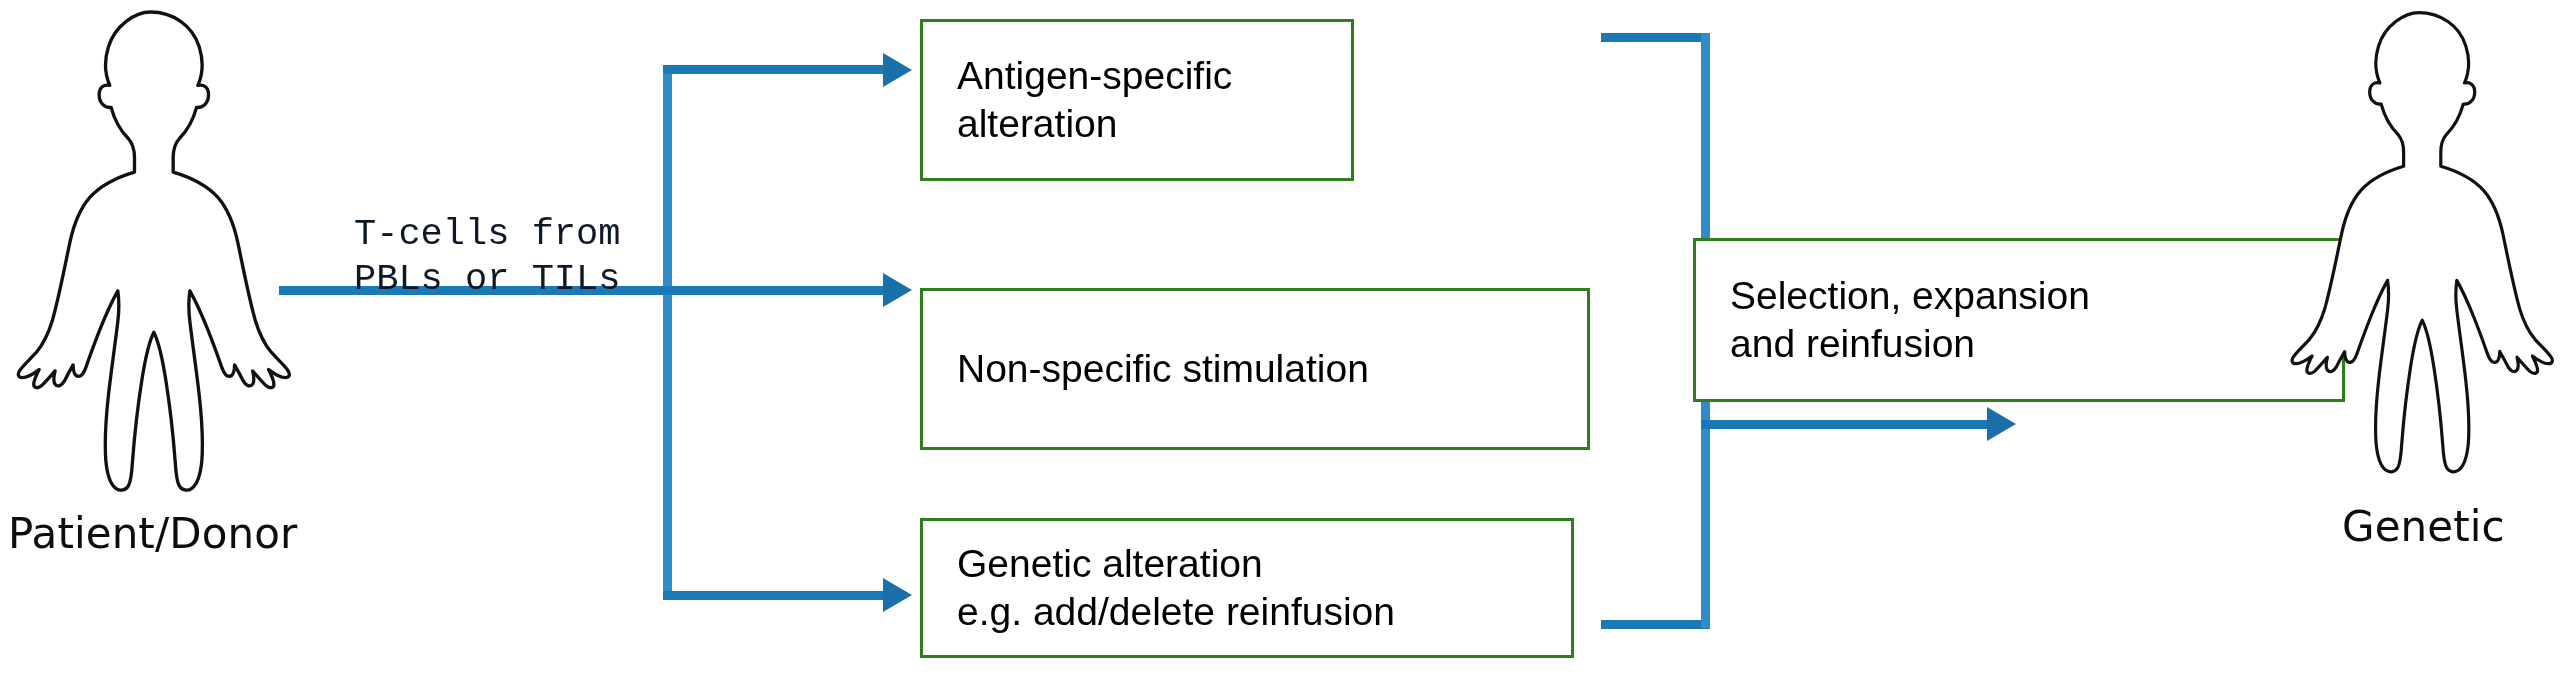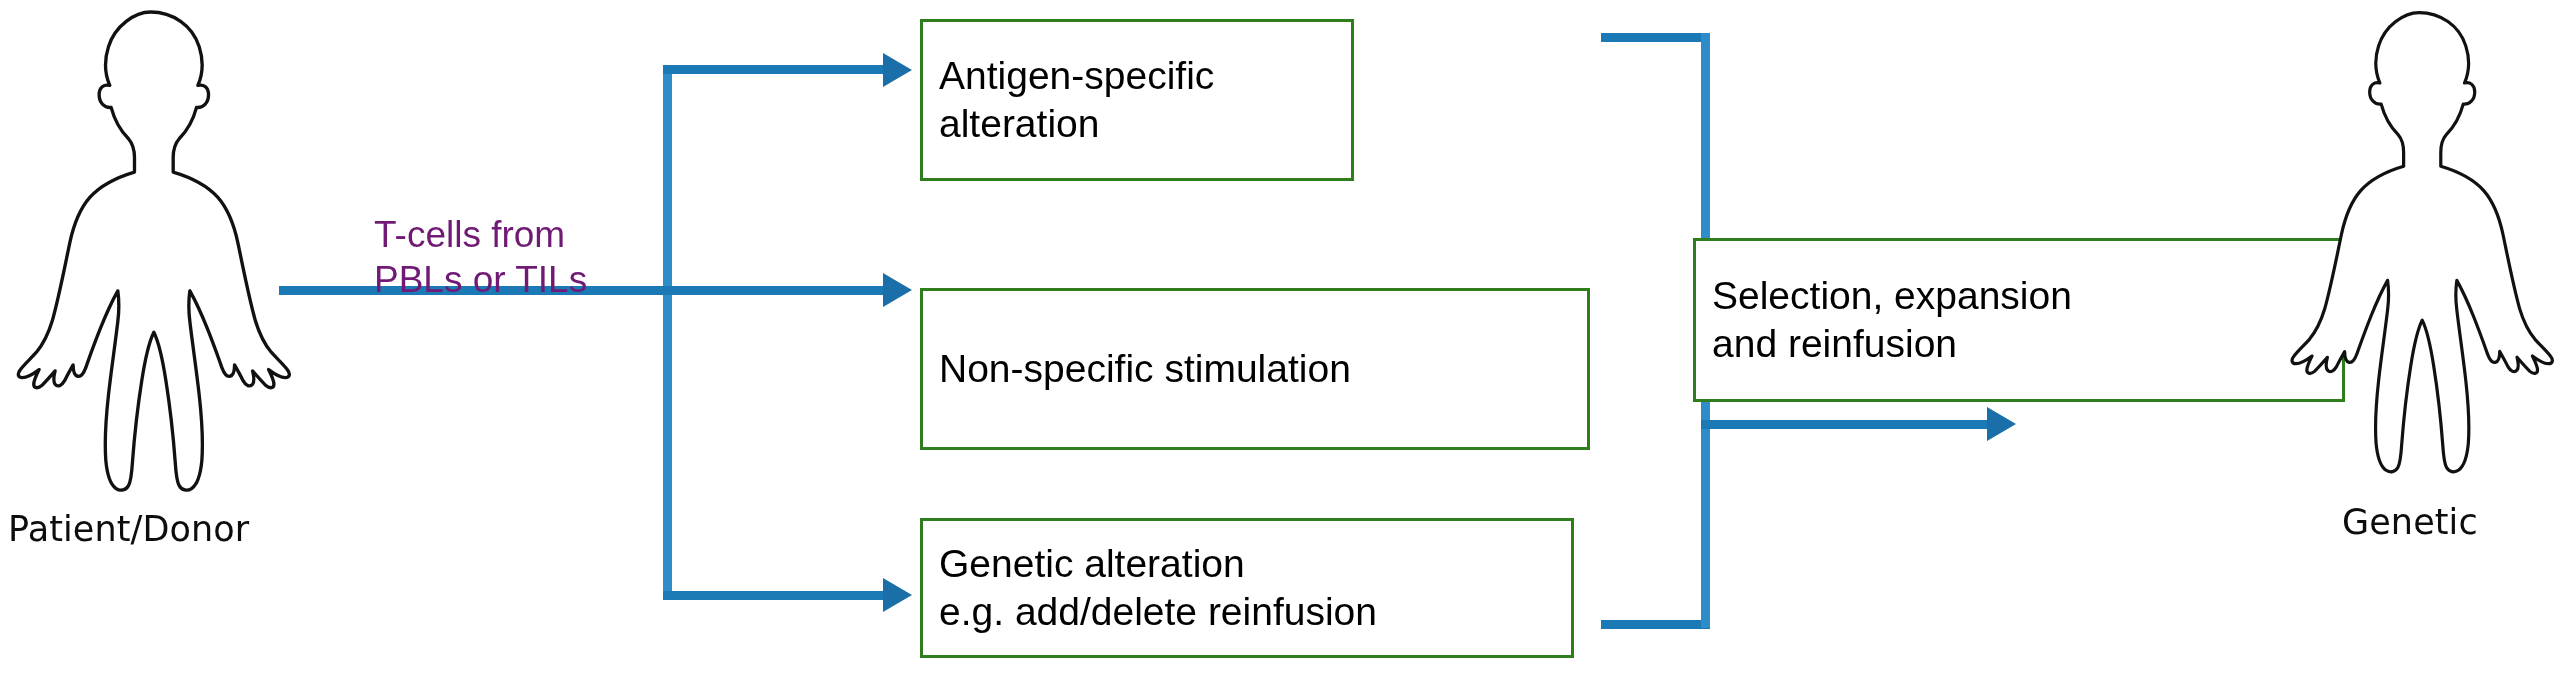--- a/index.html
+++ b/index.html
@@ -17,55 +17,54 @@
     background: #ffffff;
     overflow: hidden;
   }
   .abs { position: absolute; }
 
   
   .figure-svg { display: block; }
 
   .person-label {
     position: absolute;
-    font-size: 35px;
+    font-size: 42px;
     color: #0d0d0d;
     letter-spacing: 0.1px;
     white-space: nowrap;
     font-family: "DejaVu Sans", sans-serif;
   }
 
   
   .proc-box {
     position: absolute;
     box-sizing: border-box;
     border: 3.3px solid #2f7d1d;
     background: #ffffff;
     display: flex;
     flex-direction: column;
     justify-content: center;
-    padding-left: 16px;
+    padding-left: 34px;
   }
   .proc-box .line {
     font-size: 39px;
     line-height: 1.22;
     color: #000000;
     white-space: nowrap;
     font-family: "Liberation Sans", sans-serif;
   }
 
   
   .flow-label {
     position: absolute;
     font-size: 37px;
     line-height: 1.22;
-    color: #701a75;
+    color: #0f172a;
     white-space: nowrap;
-    font-family: Liberation Sans, sans-serif;
-    margin-left: 20px;
+    font-family: Liberation Mono, monospace;
   }
 
   
   .conn-h {
     position: absolute;
     height: 8.7px;
     background: #1b7ab5;
   }
   .conn-v {
     position: absolute;

